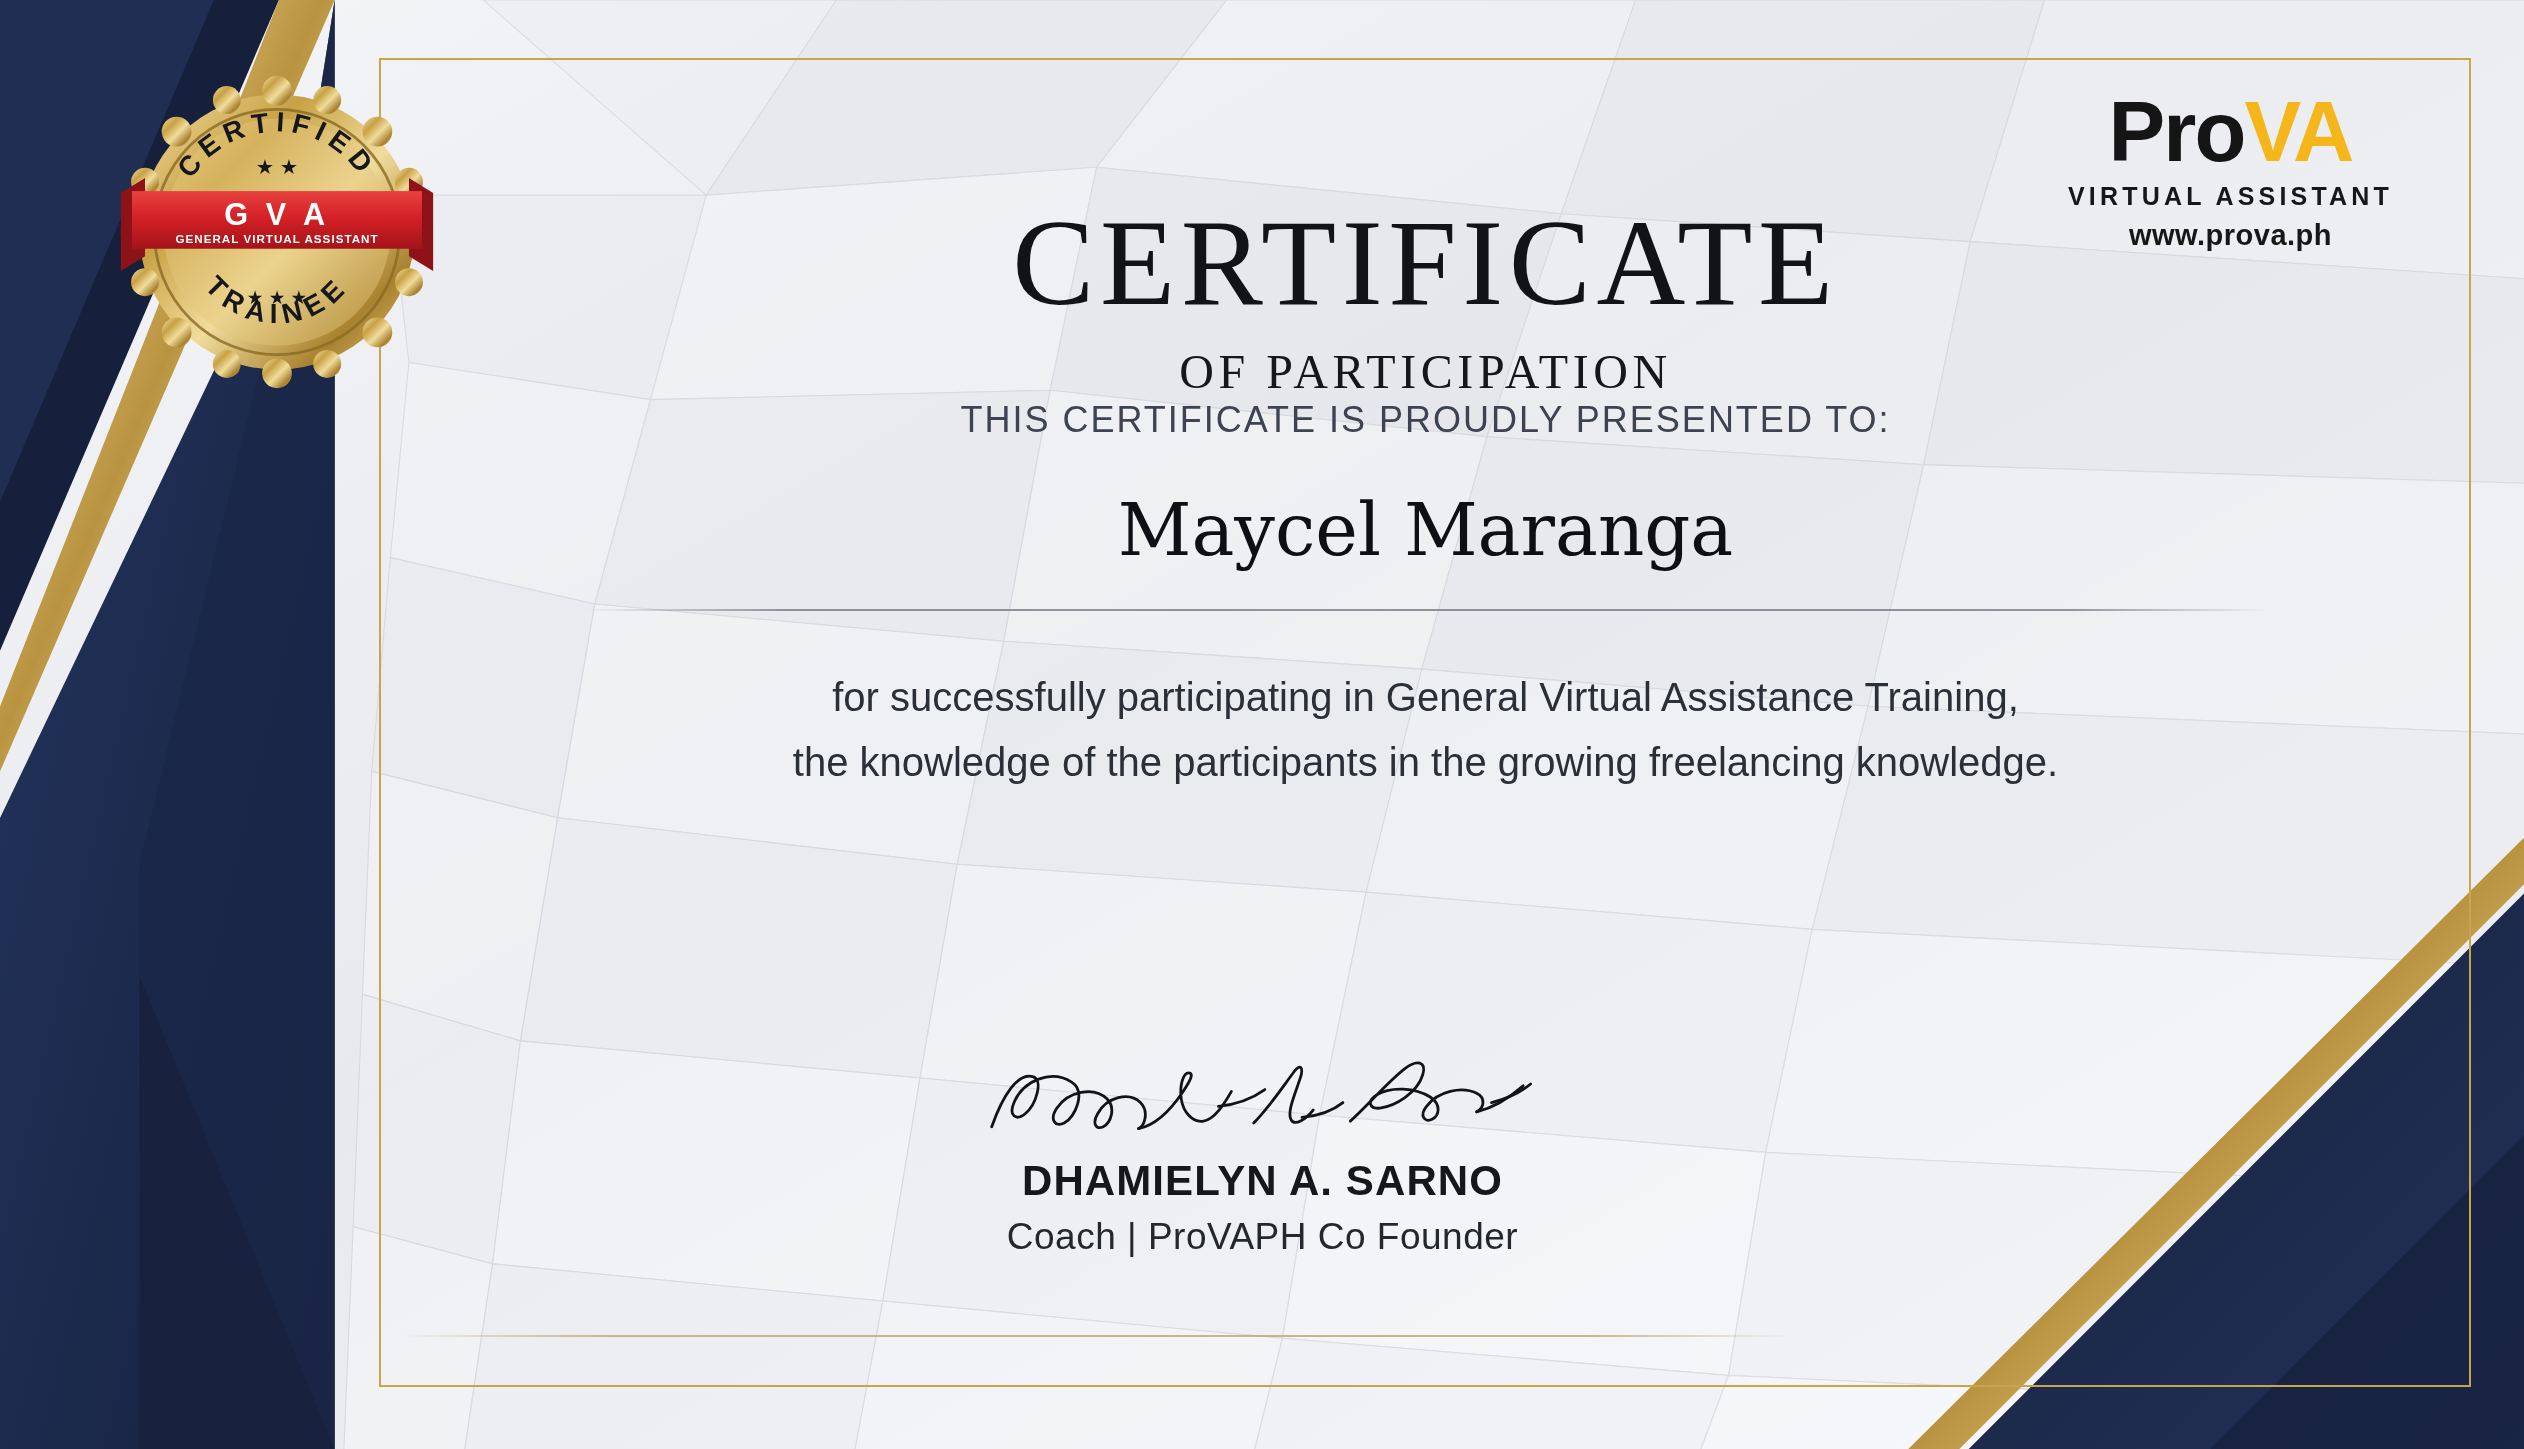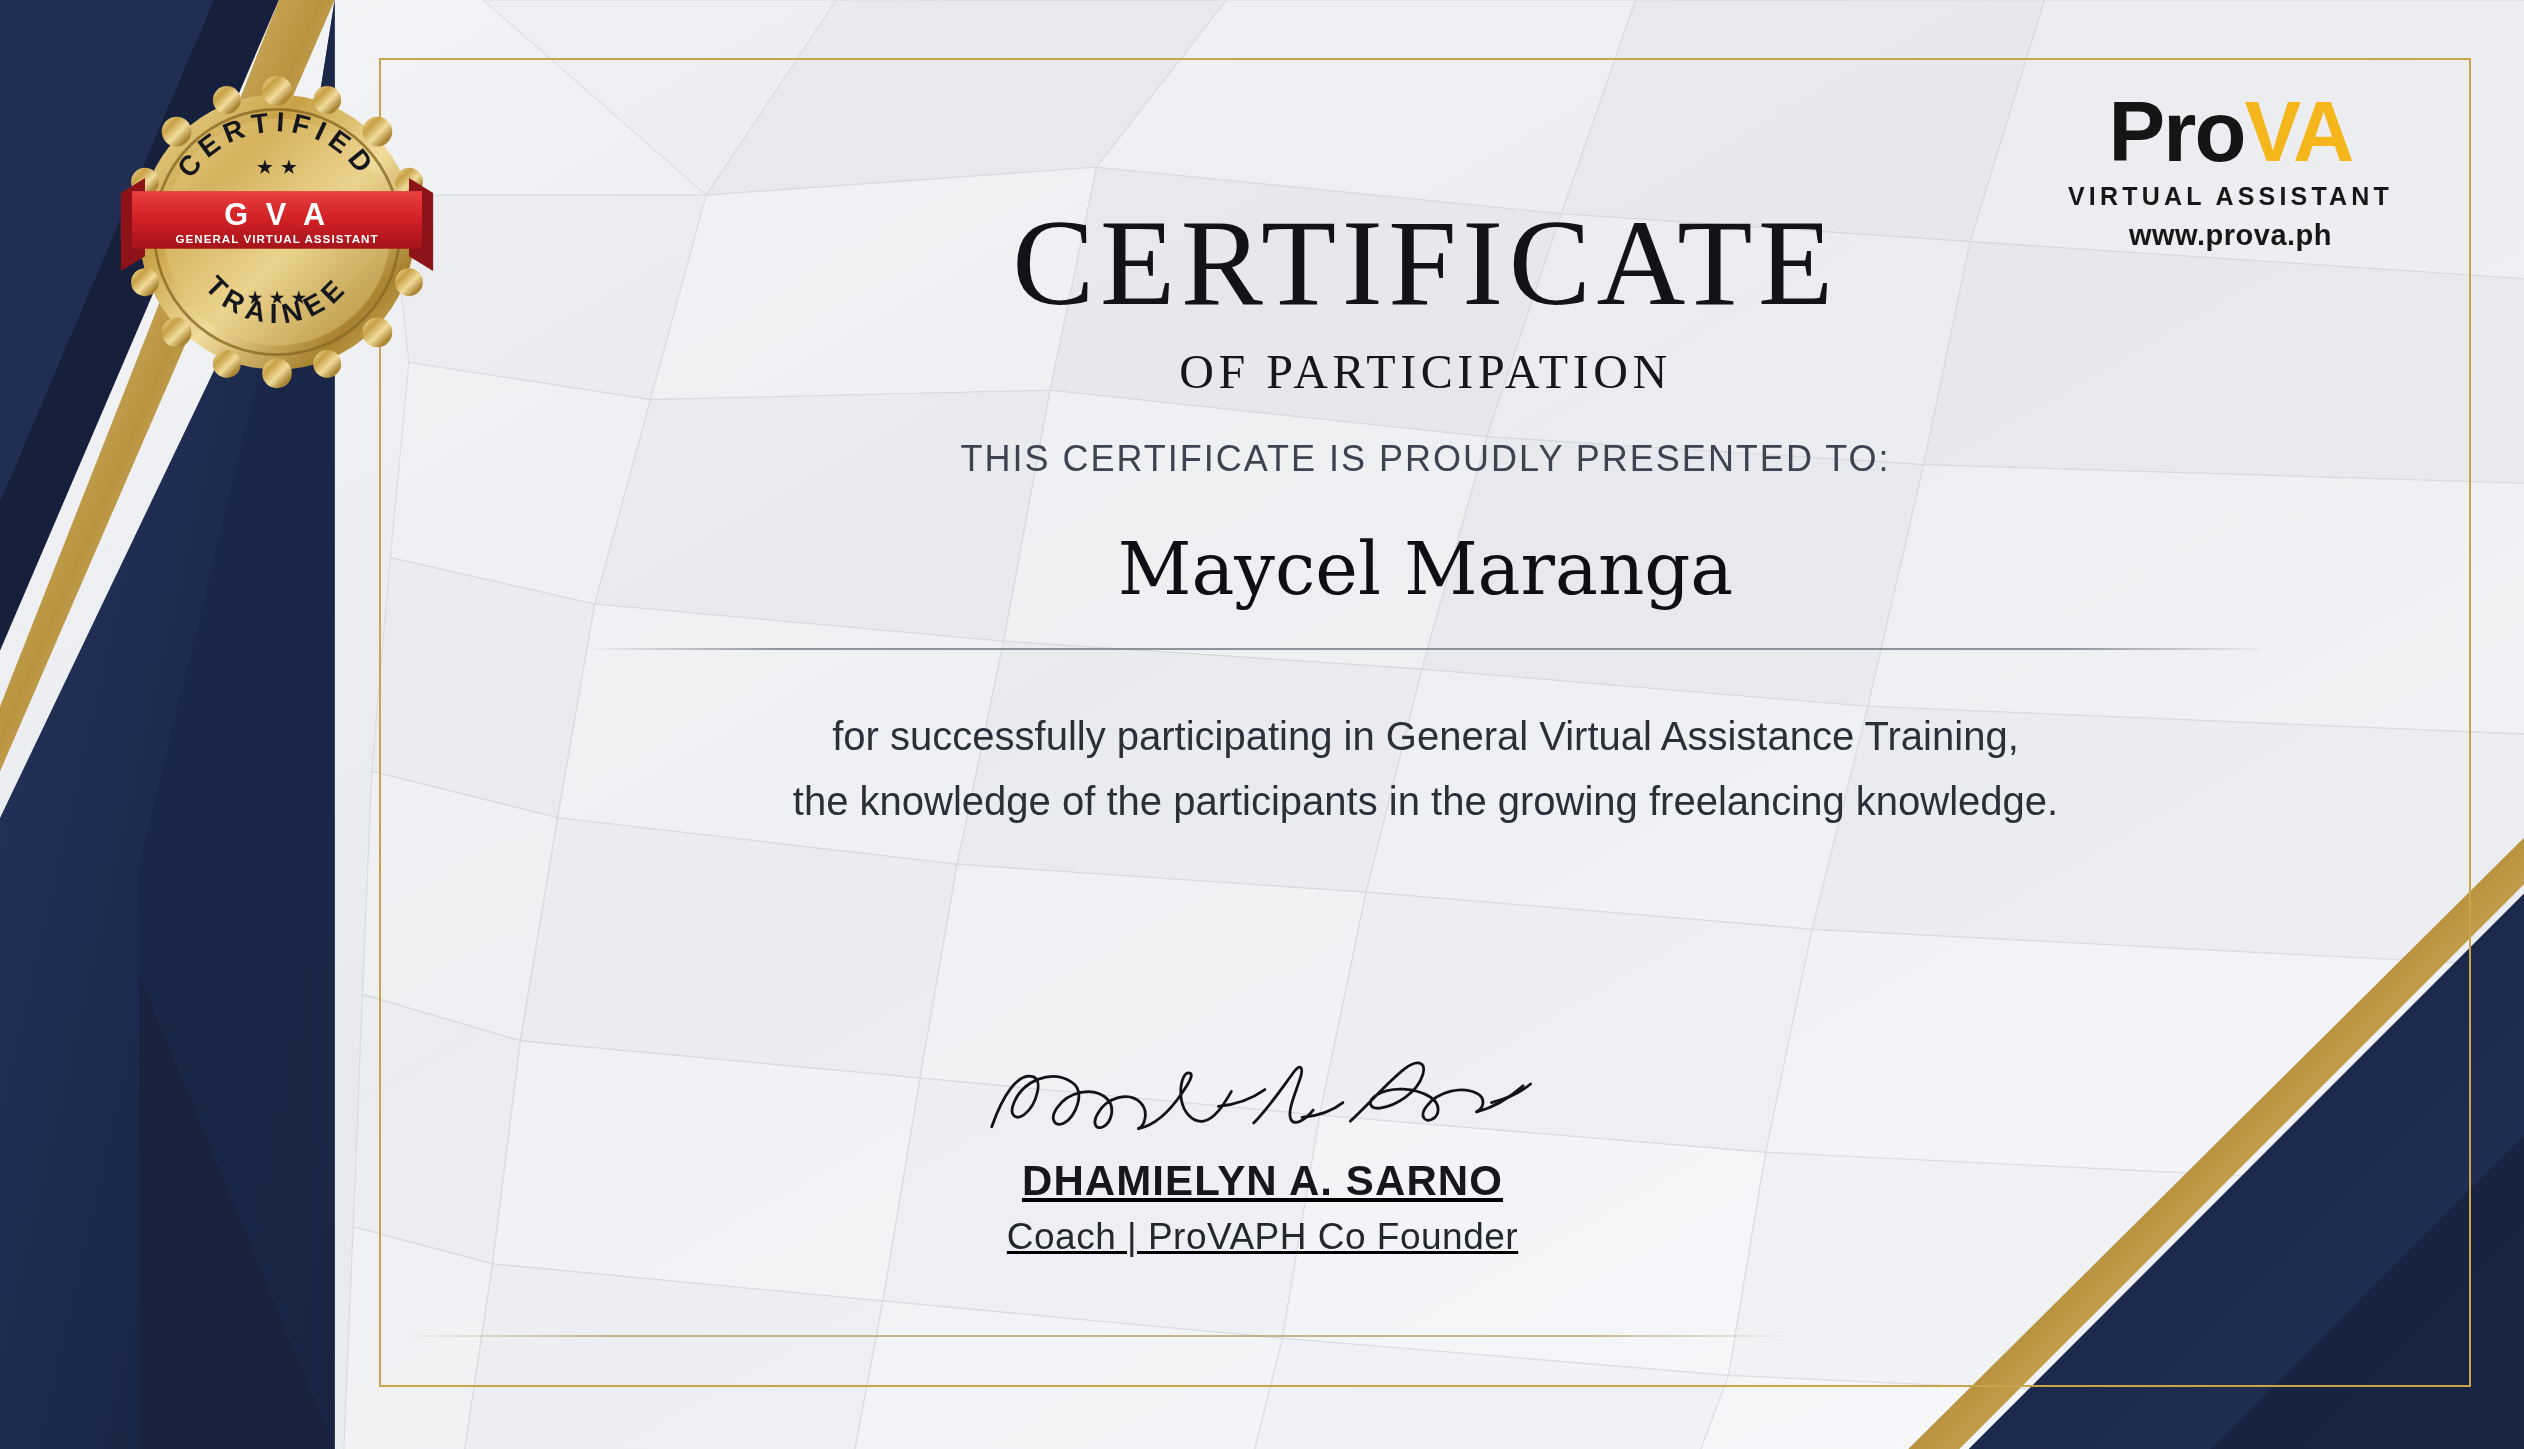--- a/index.html
+++ b/index.html
@@ -107,21 +107,20 @@
     line-height: 1.05;
   }
   .subtitle {
     margin-top: 16.7px;
     font-family: "Liberation Serif", serif;
     font-size: 48px;
     letter-spacing: 4.6px;
     color: #15171c;
   }
   .presented {
-    margin-top: 39px;
     font-size: 36px;
     letter-spacing: 2px;
     color: #3d4350;
   }
   .recipient {
     margin-top: 52px;
     font-family: "DejaVu Serif", serif;
     font-size: 72px;
     color: #0d0f14;
     line-height: 1.05;
@@ -141,21 +140,20 @@
   }
 
   
   .sign-block {
     position: absolute;
     left: 50%;
     transform: translateX(-50%);
     top: 1041px;
     width: 836px;
     text-align: center;
-    text-decoration: underline;
   }
   .sig-svg { display: block; margin: 0 auto; }
   .sign-name {
     margin-top: 3.7px;
     font-size: 42px;
     font-weight: bold;
     letter-spacing: 1.1px;
     color: #15171c;
   }
   .sign-role {

